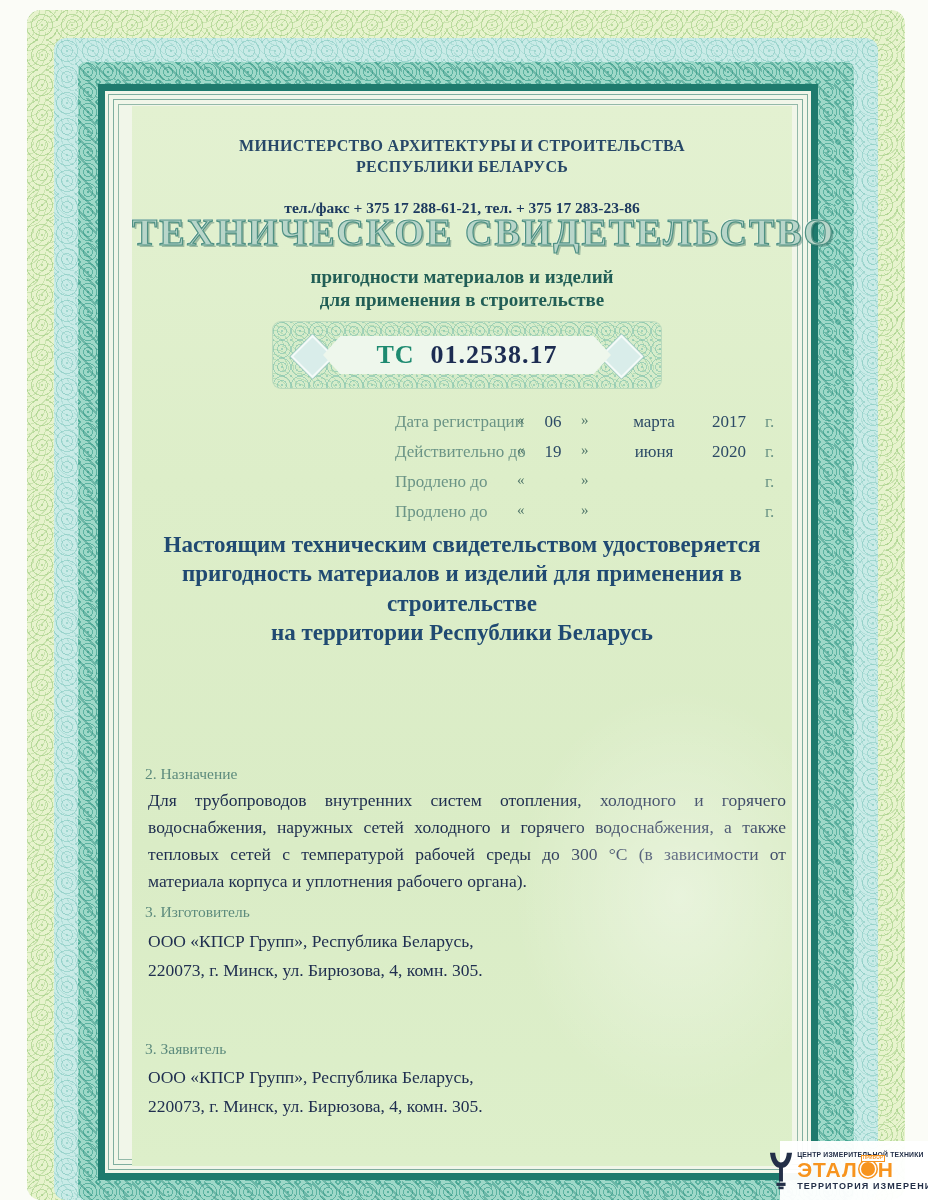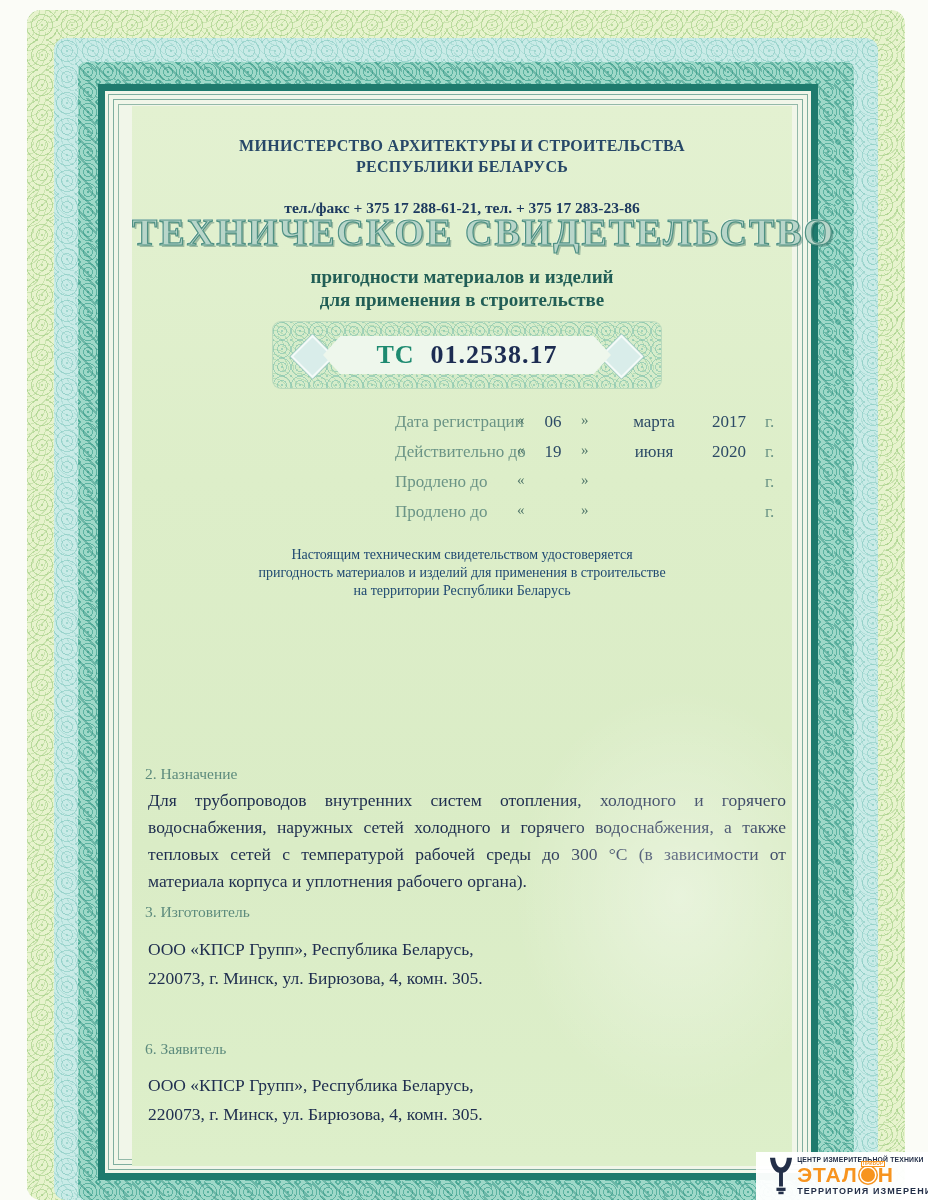--- a/index.html
+++ b/index.html
@@ -92,31 +92,31 @@
 
   
   .drow{height:30px;font-size:17px;}
   .dlabel{position:absolute;left:263px;color:#6b9486;}
   .dq{position:absolute;color:#52776b;font-size:15px;}
   .dday{position:absolute;left:399px;width:44px;text-align:center;color:#2c4a66;}
   .dmonth{position:absolute;left:477px;width:90px;text-align:center;color:#2c4a66;}
   .dyear{position:absolute;left:571px;width:52px;text-align:center;color:#2c4a66;}
   .dsuf{position:absolute;left:633px;color:#6b9486;}
 
-  .statement{font-size:14px;color:#204a72;line-height:1.28;white-space:pre-line;font-weight:400;margin-top:16px;}
+  .statement{font-size:23px;color:#204a72;line-height:1.28;white-space:pre-line;font-weight:700;}
 
   .sec-head{left:13px;font-size:15.5px;color:#5d8b7d;}
   .sec-body{left:16px;width:638px;font-size:17.5px;color:#202f50;line-height:1.55;
     text-align:justify;white-space:pre-line;}
-  .sec-body.short{text-align:left;width:520px;line-height:1.65;margin-top:8px;}
-
-  
-  .logo-box{right:0;bottom:0;width:148px;height:48px;background:rgba(255,255,255,.96);
+  .sec-body.short{text-align:left;width:520px;line-height:1.65;}
+
+  
+  .logo-box{right:0;bottom:0;width:148px;height:59px;background:rgba(255,255,255,.96);
     display:flex;align-items:center;justify-content:center;z-index:10;
-    font-family:"Liberation Sans", sans-serif;padding-left:24px;}
+    font-family:"Liberation Sans", sans-serif;}
   .logo-inner{display:flex;align-items:center;gap:3px;}
   .fork{width:26px;height:40px;flex:0 0 auto;}
   .logo-col{display:flex;flex-direction:column;align-items:flex-start;}
   .logo-top{font-size:6.8px;font-weight:bold;color:#232f48;letter-spacing:.2px;white-space:nowrap;}
   .brand-row{display:flex;align-items:center;line-height:1;margin:1px 0;}
   .brand-txt{font-size:21px;font-weight:bold;color:#f7941e;letter-spacing:1px;}
   .sun-wrap{position:relative;width:18px;height:18px;margin:0 1px;}
   .sun{position:absolute;inset:2px;border-radius:50%;background:#f7941e;
     box-shadow:0 0 0 1.5px #fff, 0 0 0 3px #f7941e;}
   .sun-badge{position:absolute;top:-5px;left:2px;font-size:4.5px;font-weight:bold;color:#f7941e;
@@ -191,21 +191,21 @@
 на территории Республики Беларусь</div>
 
 
   <div class="abs sec-head" style="top:659px">2. Назначение</div>
   <div class="abs sec-body" style="top:681px">Для трубопроводов внутренних систем отопления, холодного и горячего водоснабжения, наружных сетей холодного и горячего водоснабжения, а также тепловых сетей с температурой рабочей среды до 300 °С (в зависимости от материала корпуса и уплотнения рабочего органа).</div>
 
   <div class="abs sec-head" style="top:797px">3. Изготовитель</div>
   <div class="abs sec-body short" style="top:821px">ООО «КПСР Групп», Республика Беларусь,
 220073, г. Минск, ул. Бирюзова, 4, комн. 305.</div>
 
-  <div class="abs sec-head" style="top:934px">6. Заявитель</div>
+  <div class="abs sec-head" style="top:934px">3. Заявитель</div>
   <div class="abs sec-body short" style="top:957px">ООО «КПСР Групп», Республика Беларусь,
 220073, г. Минск, ул. Бирюзова, 4, комн. 305.</div>
 
 </div>
 
 <div class="abs logo-box">
   <div class="logo-inner">
     <svg class="fork" viewBox="0 0 40 56">
       <path d="M3 0 C5 18 13 23 17 23 L17 44 L23 44 L23 23 C27 23 35 18 37 0 L29 0 C28 11 24 15 20 15 C16 15 12 11 11 0 Z" fill="#232f48"></path>
       <rect x="13" y="46" width="14" height="5" fill="#232f48"></rect>

